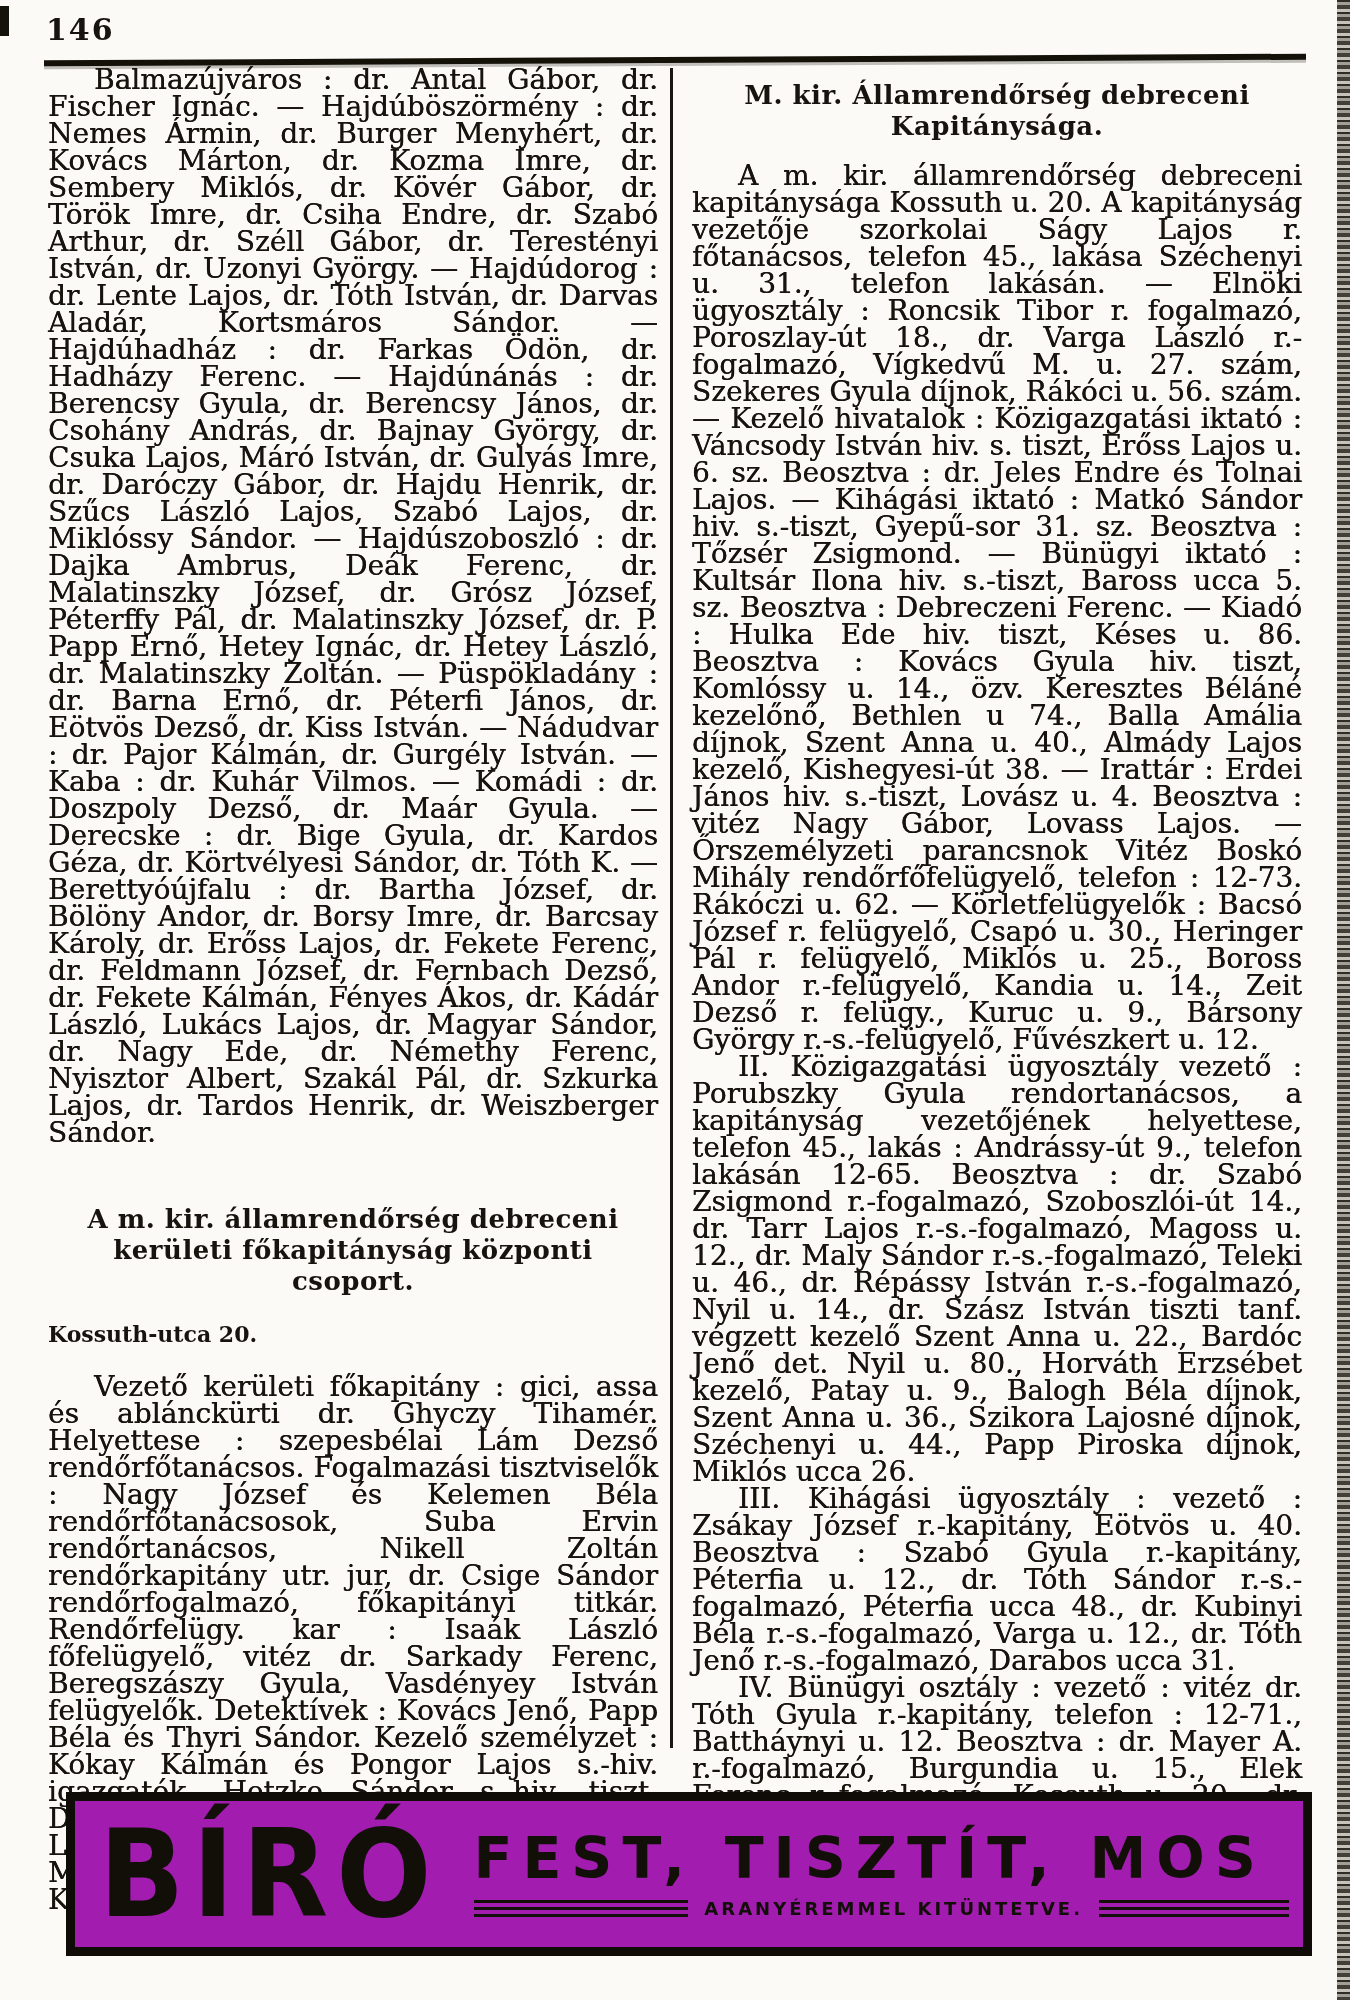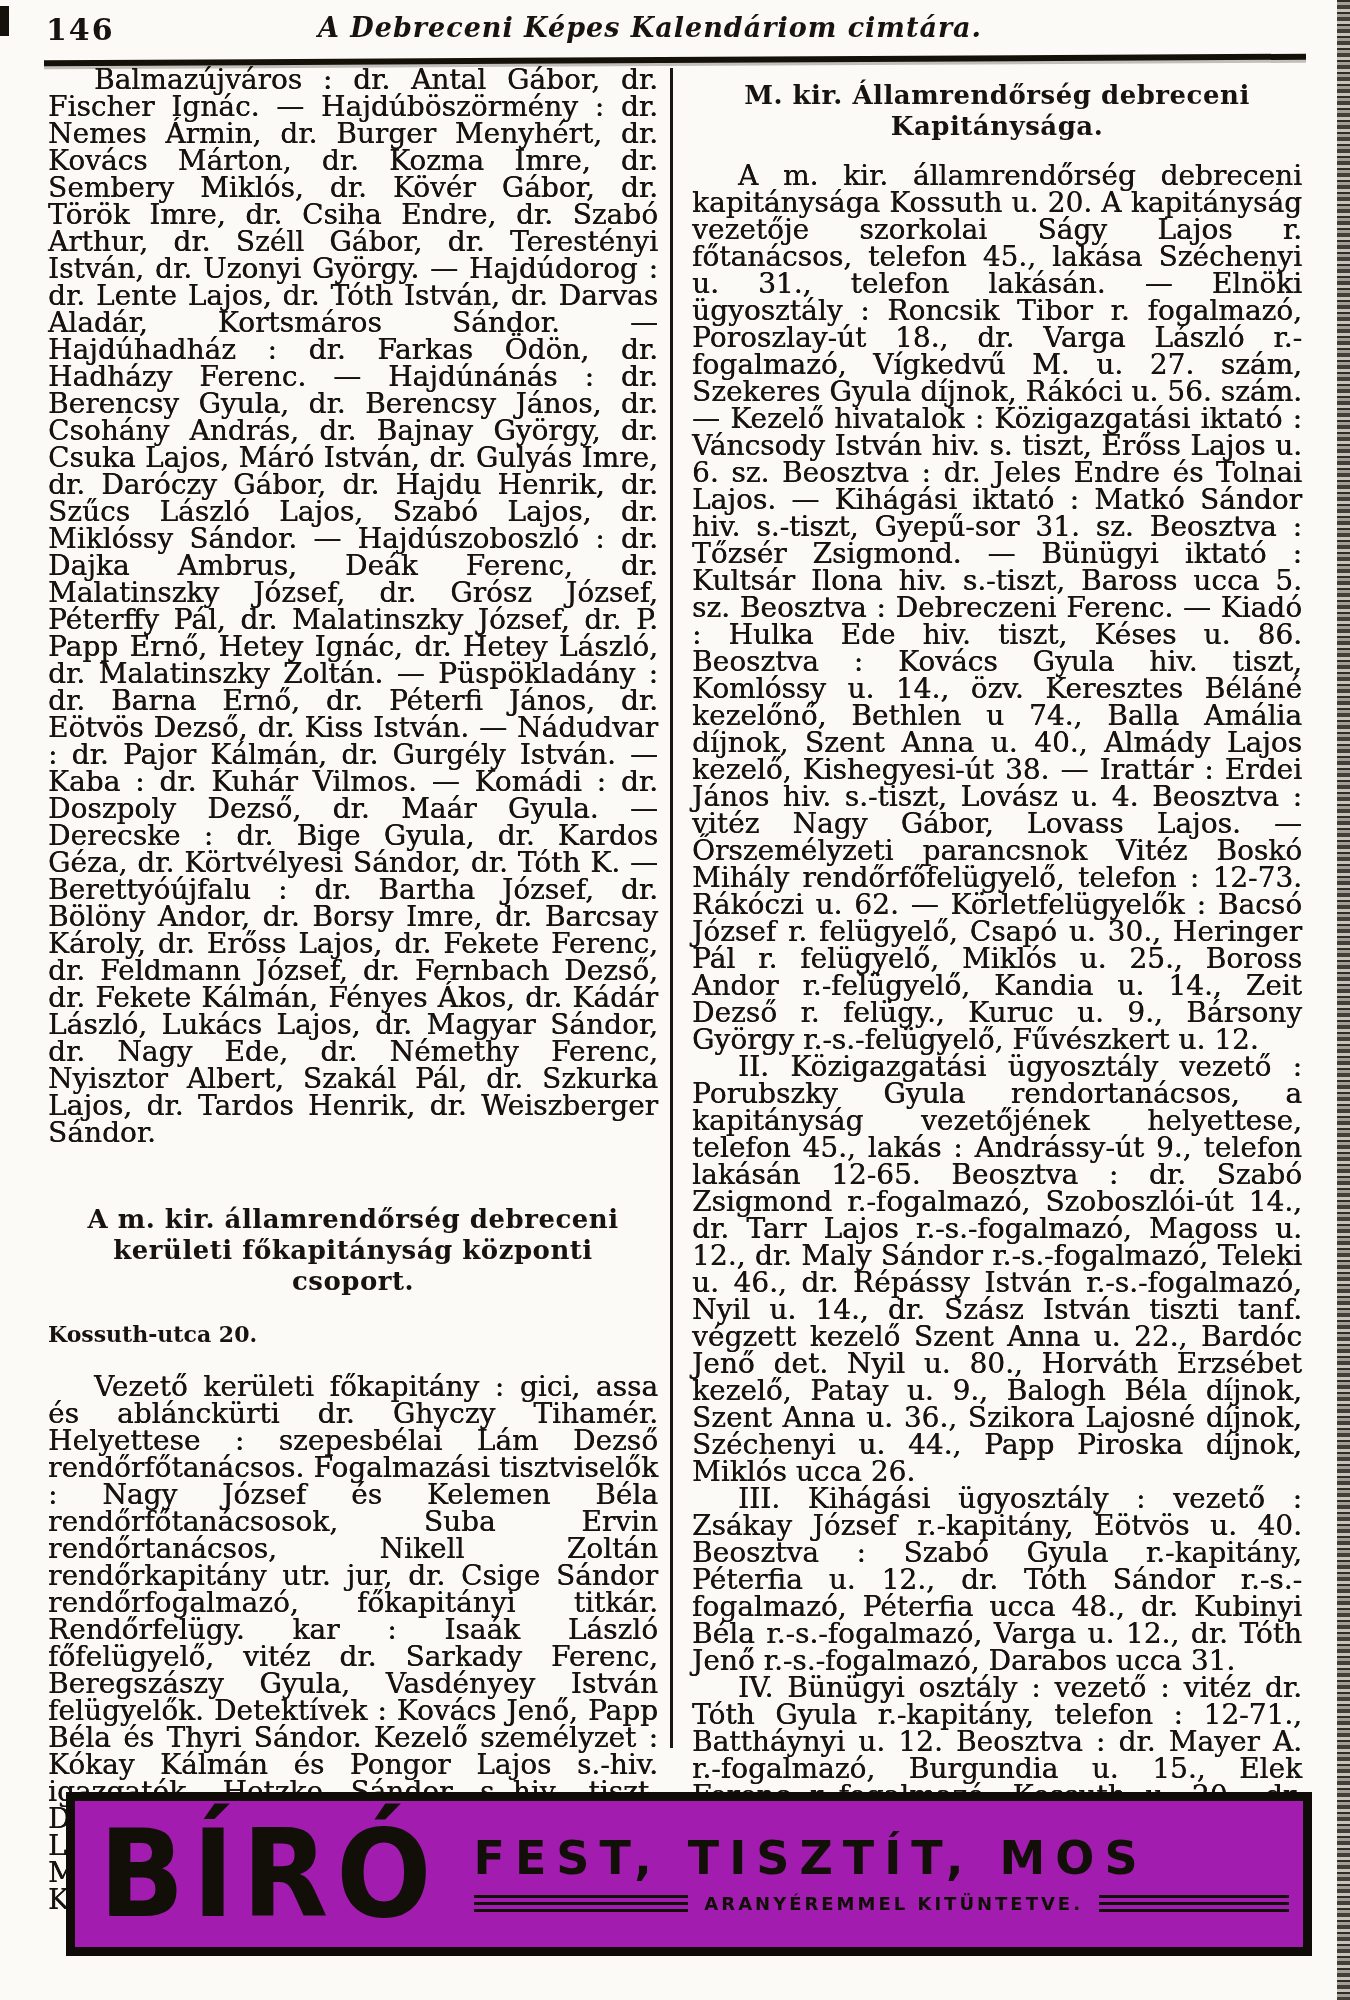--- a/index.html
+++ b/index.html
@@ -65,21 +65,21 @@
     background:#a21caf;
   }
   .ad-brand{
     font-size:112px;font-weight:bold;letter-spacing:8px;
     line-height:1;transform:scaleY(1.08);
     margin-right:34px;white-space:nowrap;
     color:#120f09;
   }
   .ad-right{flex:1;display:flex;flex-direction:column;justify-content:center;}
   .ad-headline{
-    font-size:46px;font-weight:bold;letter-spacing:10px;
+    font-size:57px;font-weight:bold;letter-spacing:10px;
     line-height:1.05;white-space:nowrap;
     color:#120f09;
   }
   .ad-tagline-row{
     display:flex;align-items:center;gap:16px;margin-top:10px;
   }
   .triple-line{
     flex:1;height:17px;
     background:repeating-linear-gradient(180deg,#120f09 0 3px,transparent 3px 7px,#120f09 7px 10px,transparent 10px 14px,#120f09 14px 17px);
   }
@@ -99,21 +99,20 @@
   }
 </style>
 </head>
 <body>
 
 <div class="page">
 
   <div class="scan-notch"></div>
 
   <div class="page-number">146</div>
-  <div class="running-title">A Debreceni Képes Kalendáriom cimtára.</div>
   <div class="header-rule"></div>
 
   <div class="column-divider"></div>
 
   <div class="col col-left">
     <p class="body-text indent">Balmazújváros : dr. Antal Gábor, dr. Fischer Ignác. — Hajdúböszörmény : dr. Nemes Ármin, dr. Burger Menyhért, dr. Kovács Márton, dr. Kozma Imre, dr. Sembery Miklós, dr. Kövér Gábor, dr. Török Imre, dr. Csiha Endre, dr. Szabó Arthur, dr. Széll Gábor, dr. Terestényi István, dr. Uzonyi György. — Hajdúdorog : dr. Lente Lajos, dr. Tóth István, dr. Darvas Aladár, Kortsmáros Sándor. — Hajdúhadház : dr. Farkas Ödön, dr. Hadházy Ferenc. — Hajdúnánás : dr. Berencsy Gyula, dr. Berencsy János, dr. Csohány András, dr. Bajnay György, dr. Csuka Lajos, Máró István, dr. Gulyás Imre, dr. Daróczy Gábor, dr. Hajdu Henrik, dr. Szűcs László Lajos, Szabó Lajos, dr. Miklóssy Sándor. — Hajdúszoboszló : dr. Dajka Ambrus, Deák Ferenc, dr. Malatinszky József, dr. Grósz József, Péterffy Pál, dr. Malatinszky József, dr. P. Papp Ernő, Hetey Ignác, dr. Hetey László, dr. Malatinszky Zoltán. — Püspökladány : dr. Barna Ernő, dr. Péterfi János, dr. Eötvös Dezső, dr. Kiss István. — Nádudvar : dr. Pajor Kálmán, dr. Gurgély István. — Kaba : dr. Kuhár Vilmos. — Komádi : dr. Doszpoly Dezső, dr. Maár Gyula. — Derecske : dr. Bige Gyula, dr. Kardos Géza, dr. Körtvélyesi Sándor, dr. Tóth K. — Berettyóújfalu : dr. Bartha József, dr. Bölöny Andor, dr. Borsy Imre, dr. Barcsay Károly, dr. Erőss Lajos, dr. Fekete Ferenc, dr. Feldmann József, dr. Fernbach Dezső, dr. Fekete Kálmán, Fényes Ákos, dr. Kádár László, Lukács Lajos, dr. Magyar Sándor, dr. Nagy Ede, dr. Némethy Ferenc, Nyisztor Albert, Szakál Pál, dr. Szkurka Lajos, dr. Tardos Henrik, dr. Weiszberger Sándor.</p>
 
     <div class="sec-heading gap-top heading-wide">A m. kir. államrendőrség debreceni kerületi főkapitányság központi csoport.</div>
     <div class="sec-subheading">Kossuth-utca 20.</div>
     <p class="body-text indent">Vezető kerületi főkapitány : gici, assa és ablánckürti dr. Ghyczy Tihamér. Helyettese : szepesbélai Lám Dezső rendőrfőtanácsos. Fogalmazási tisztviselők : Nagy József és Kelemen Béla rendőrfőtanácsosok, Suba Ervin rendőrtanácsos, Nikell Zoltán rendőrkapitány utr. jur, dr. Csige Sándor rendőrfogalmazó, főkapitányi titkár. Rendőrfelügy. kar : Isaák László főfelügyelő, vitéz dr. Sarkady Ferenc, Beregszászy Gyula, Vasdényey István felügyelők. Detektívek : Kovács Jenő, Papp Béla és Thyri Sándor. Kezelő személyzet : Kókay Kálmán és Pongor Lajos s.-hiv. igazgatók, Hetzke Sándor s.-hiv. tiszt. Díjnokok : Marsy János, Deák Dezső, Lánczy Gyula, Hankó Gyula, Tóth Ilona, Müller Etel. Hivatalszolgák : Kádár Gyula, Kabai Sándor és Juhász István.</p>

